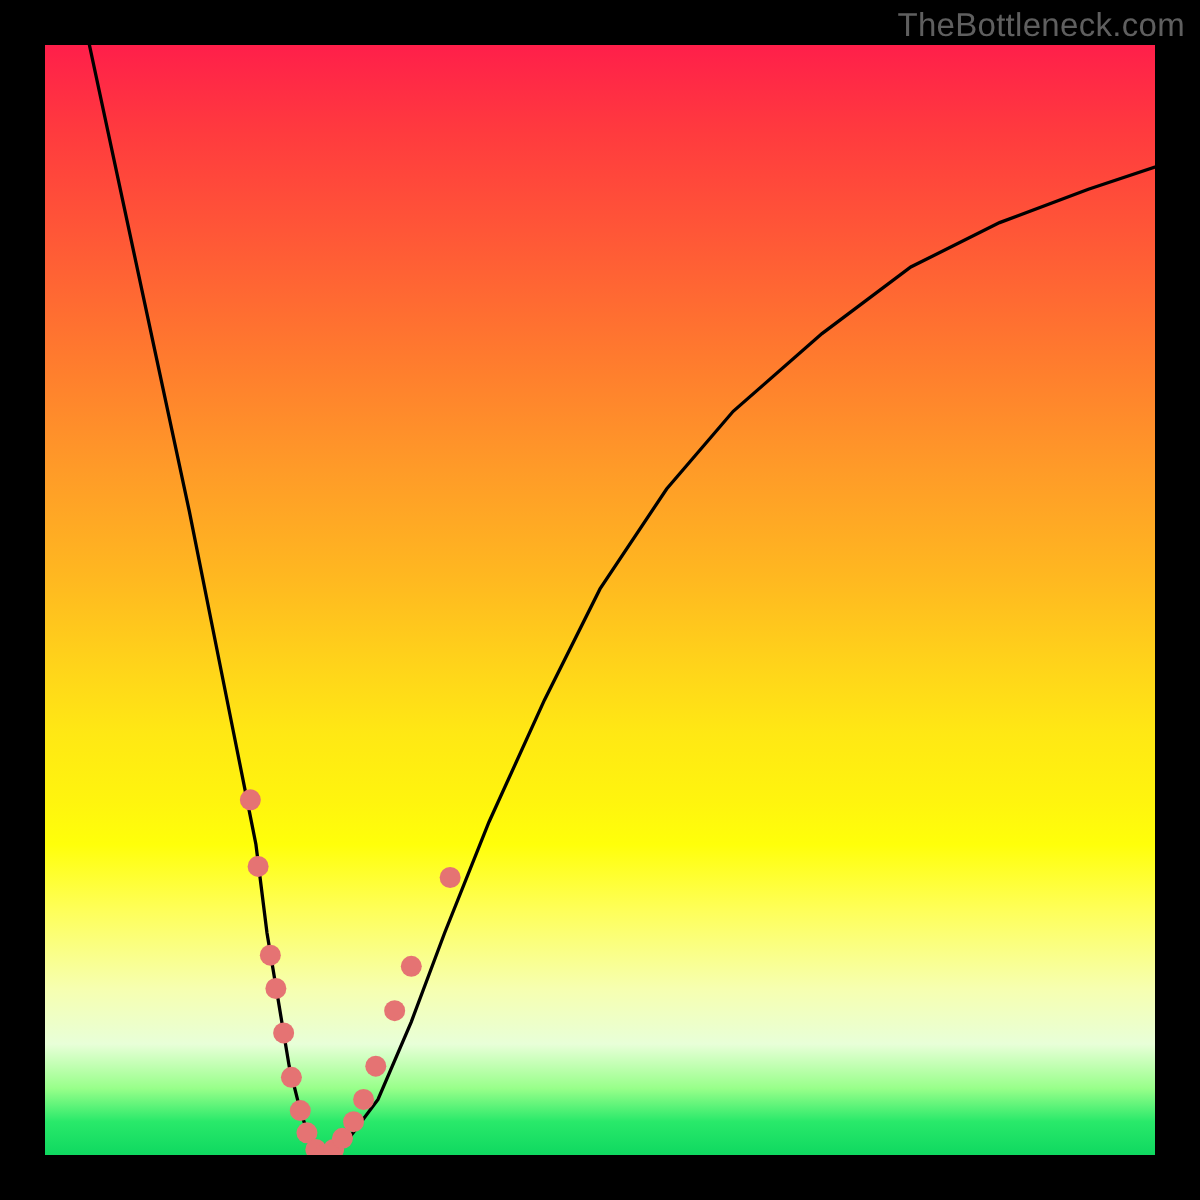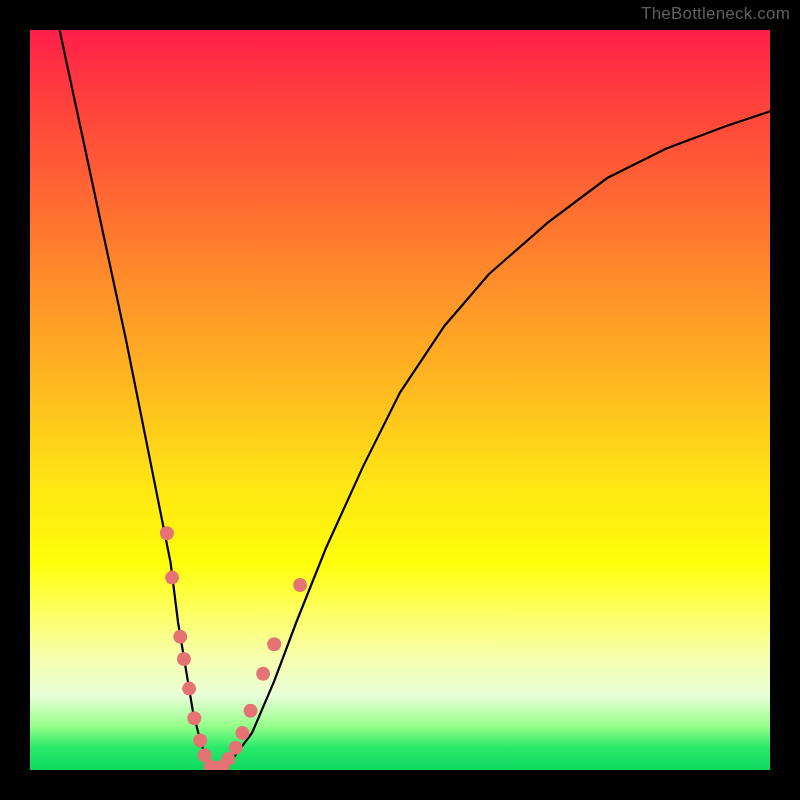--- a/index.html
+++ b/index.html
@@ -60,21 +60,21 @@
   }
   .dot-cap {
     fill: #e57373;
     stroke: none;
   }
   .watermark {
     position: absolute;
     top: 4px;
     right: 10px;
     color: #5f5f5f;
-    font-size: 17px;
+    font-size: 22px;
     letter-spacing: 0.2px;
     font-weight: 400;
     user-select: none;
   }
 </style>
 </head>
 <body>
 
 <div class="frame">
   <div class="plot-area">

